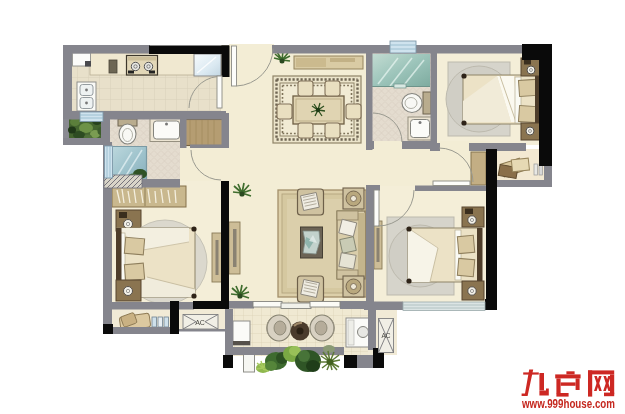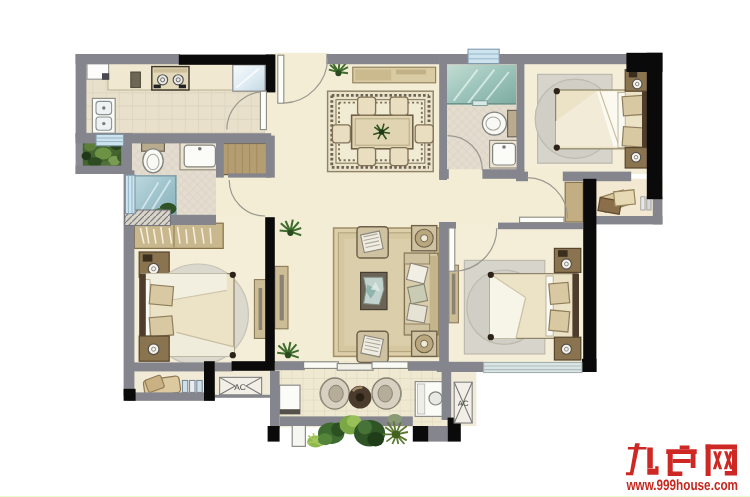--- a/index.html
+++ b/index.html
@@ -1,16 +1,16 @@
 <!DOCTYPE html>
 <html><head>
 <meta charset="utf-8">
 <style>
 html,body{margin:0;padding:0;background:#ffffff;}
-#page{position:relative;width:625px;height:414px;background:#bef264;overflow:hidden;font-family:"Liberation Sans",sans-serif;}
+#page{position:relative;width:625px;height:414px;background:#d946ef;overflow:hidden;font-family:"Liberation Sans",sans-serif;}
 </style>
 </head>
 <body>
 <div id="page">
 <svg width="625" height="414" viewBox="0 0 625 414" xmlns="http://www.w3.org/2000/svg">
 <defs>
 <pattern id="patKitchen" width="11" height="11" patternUnits="userSpaceOnUse">
 <rect width="11" height="11" fill="#e8e0ca"></rect>
 <path d="M0,0H11M0,0V11" stroke="#d9d1ba" stroke-width="1" fill="none"></path>
 </pattern>

